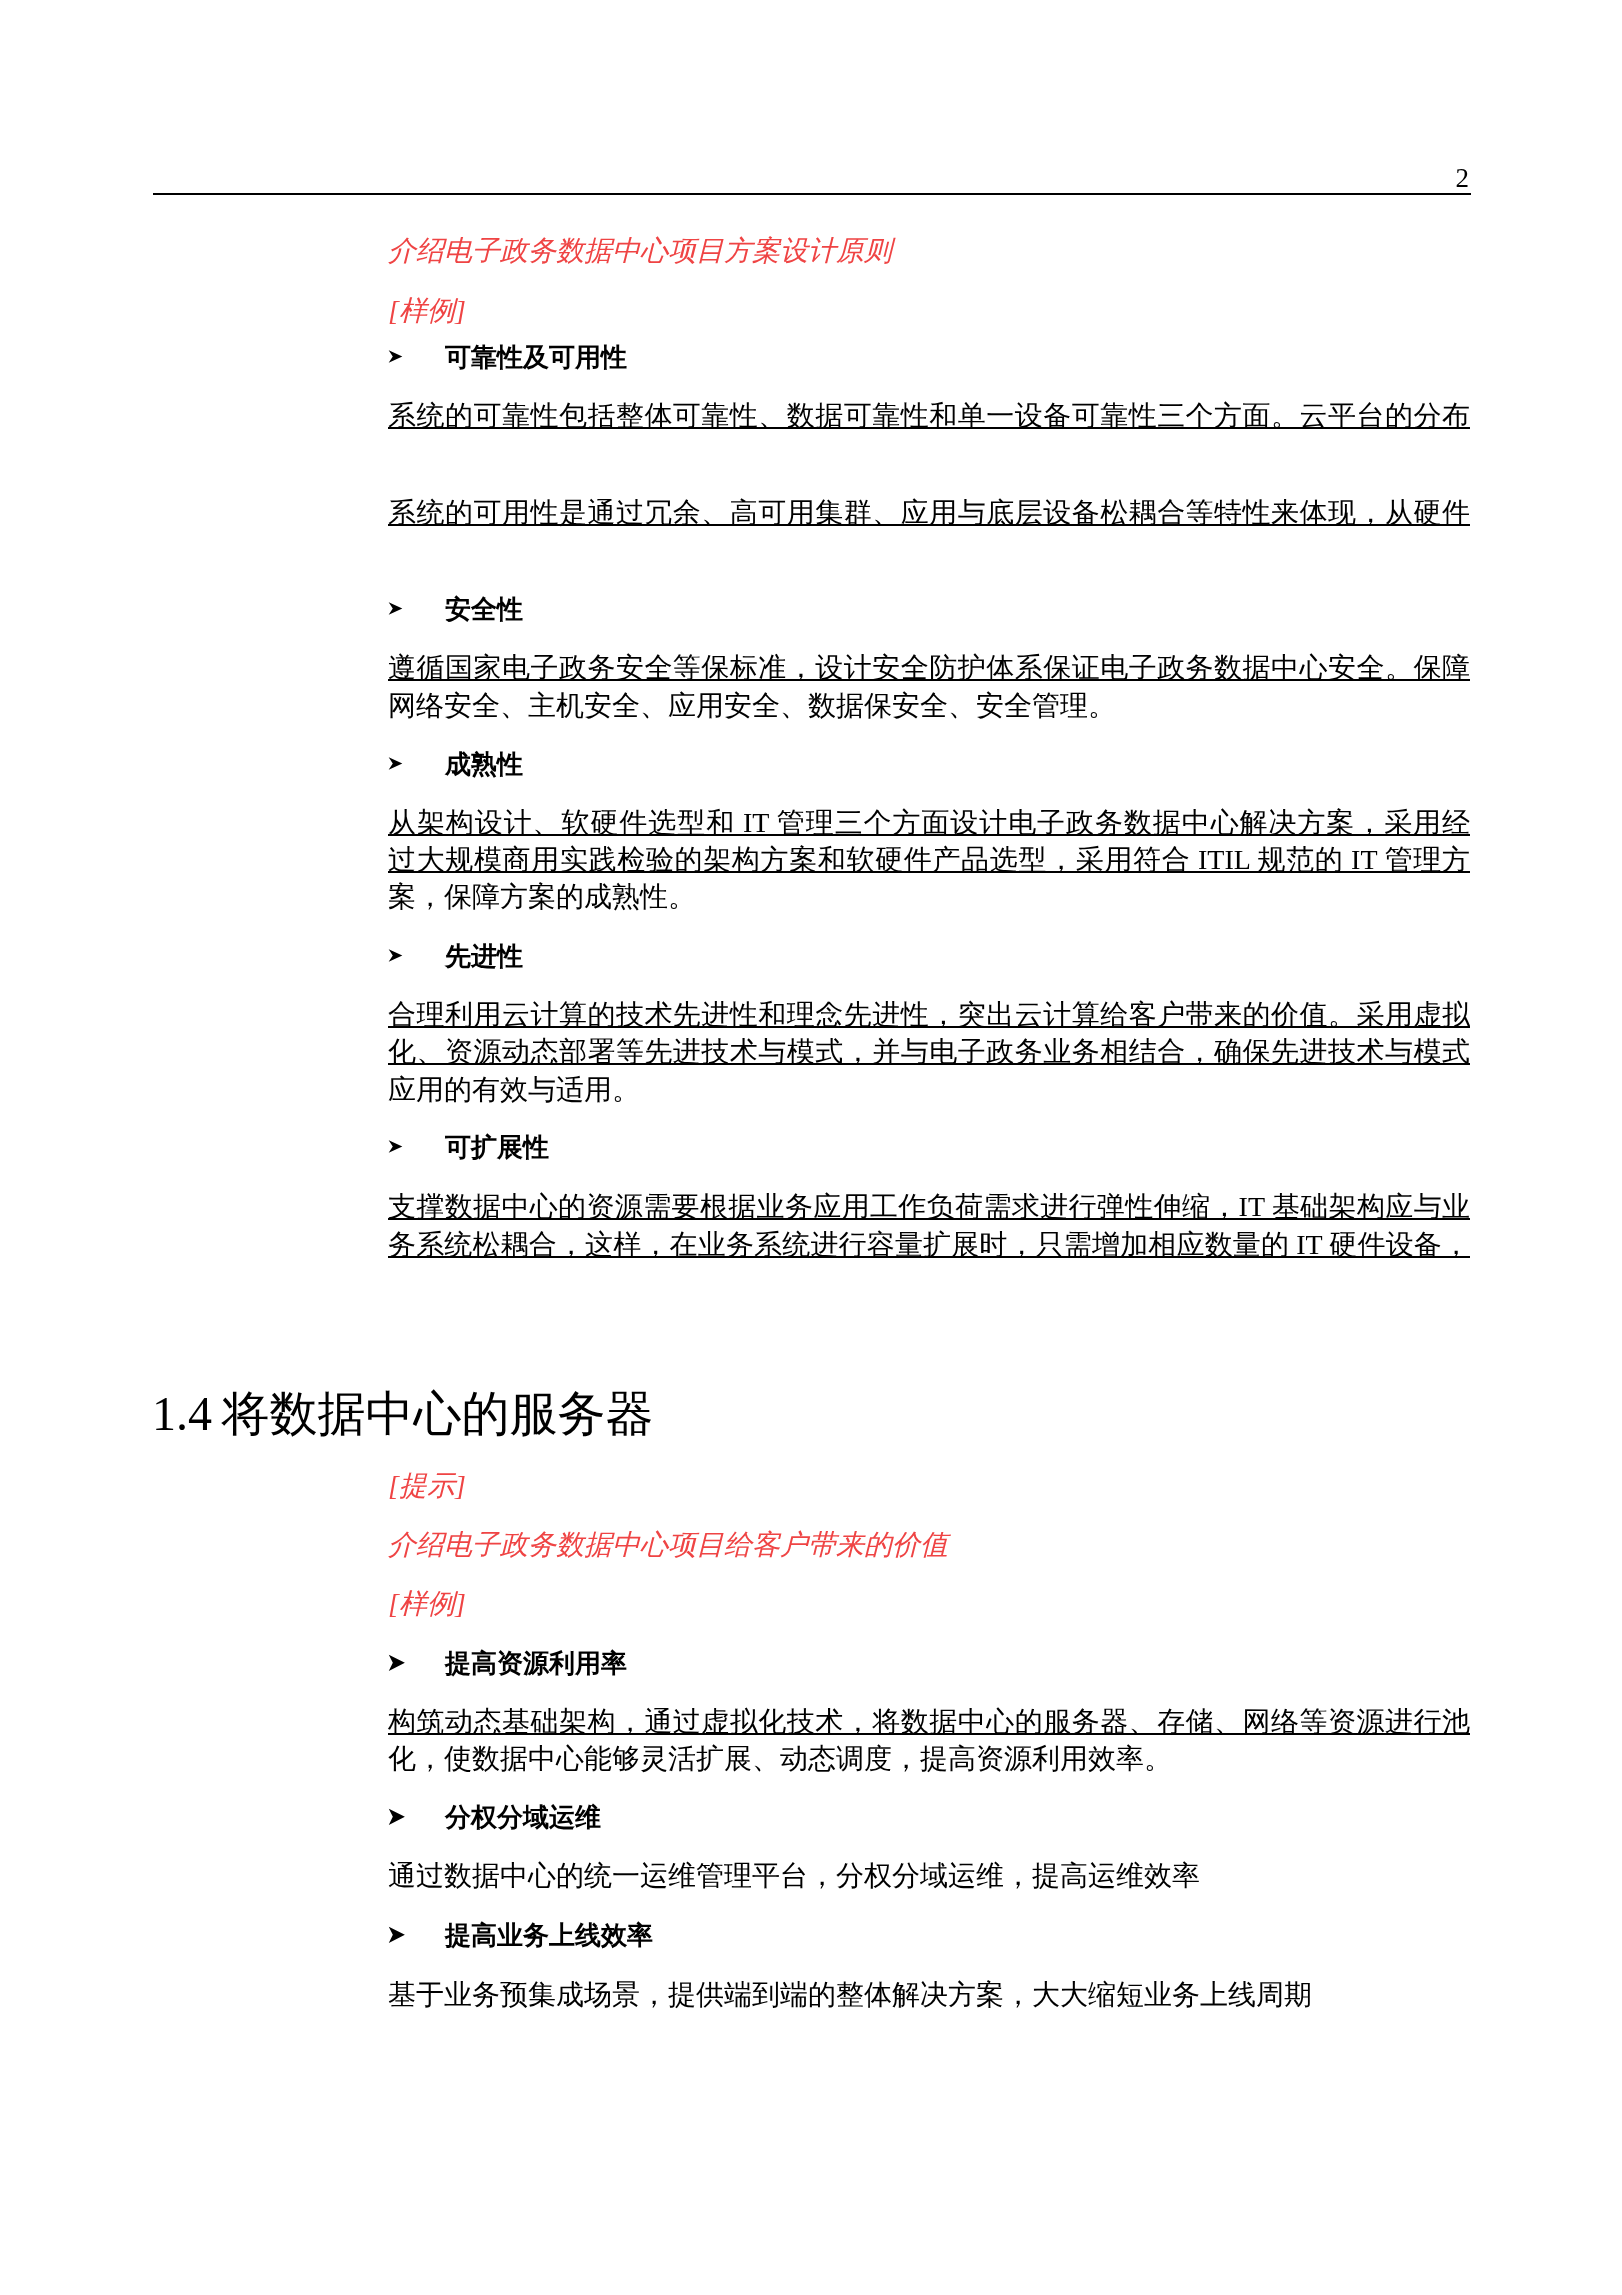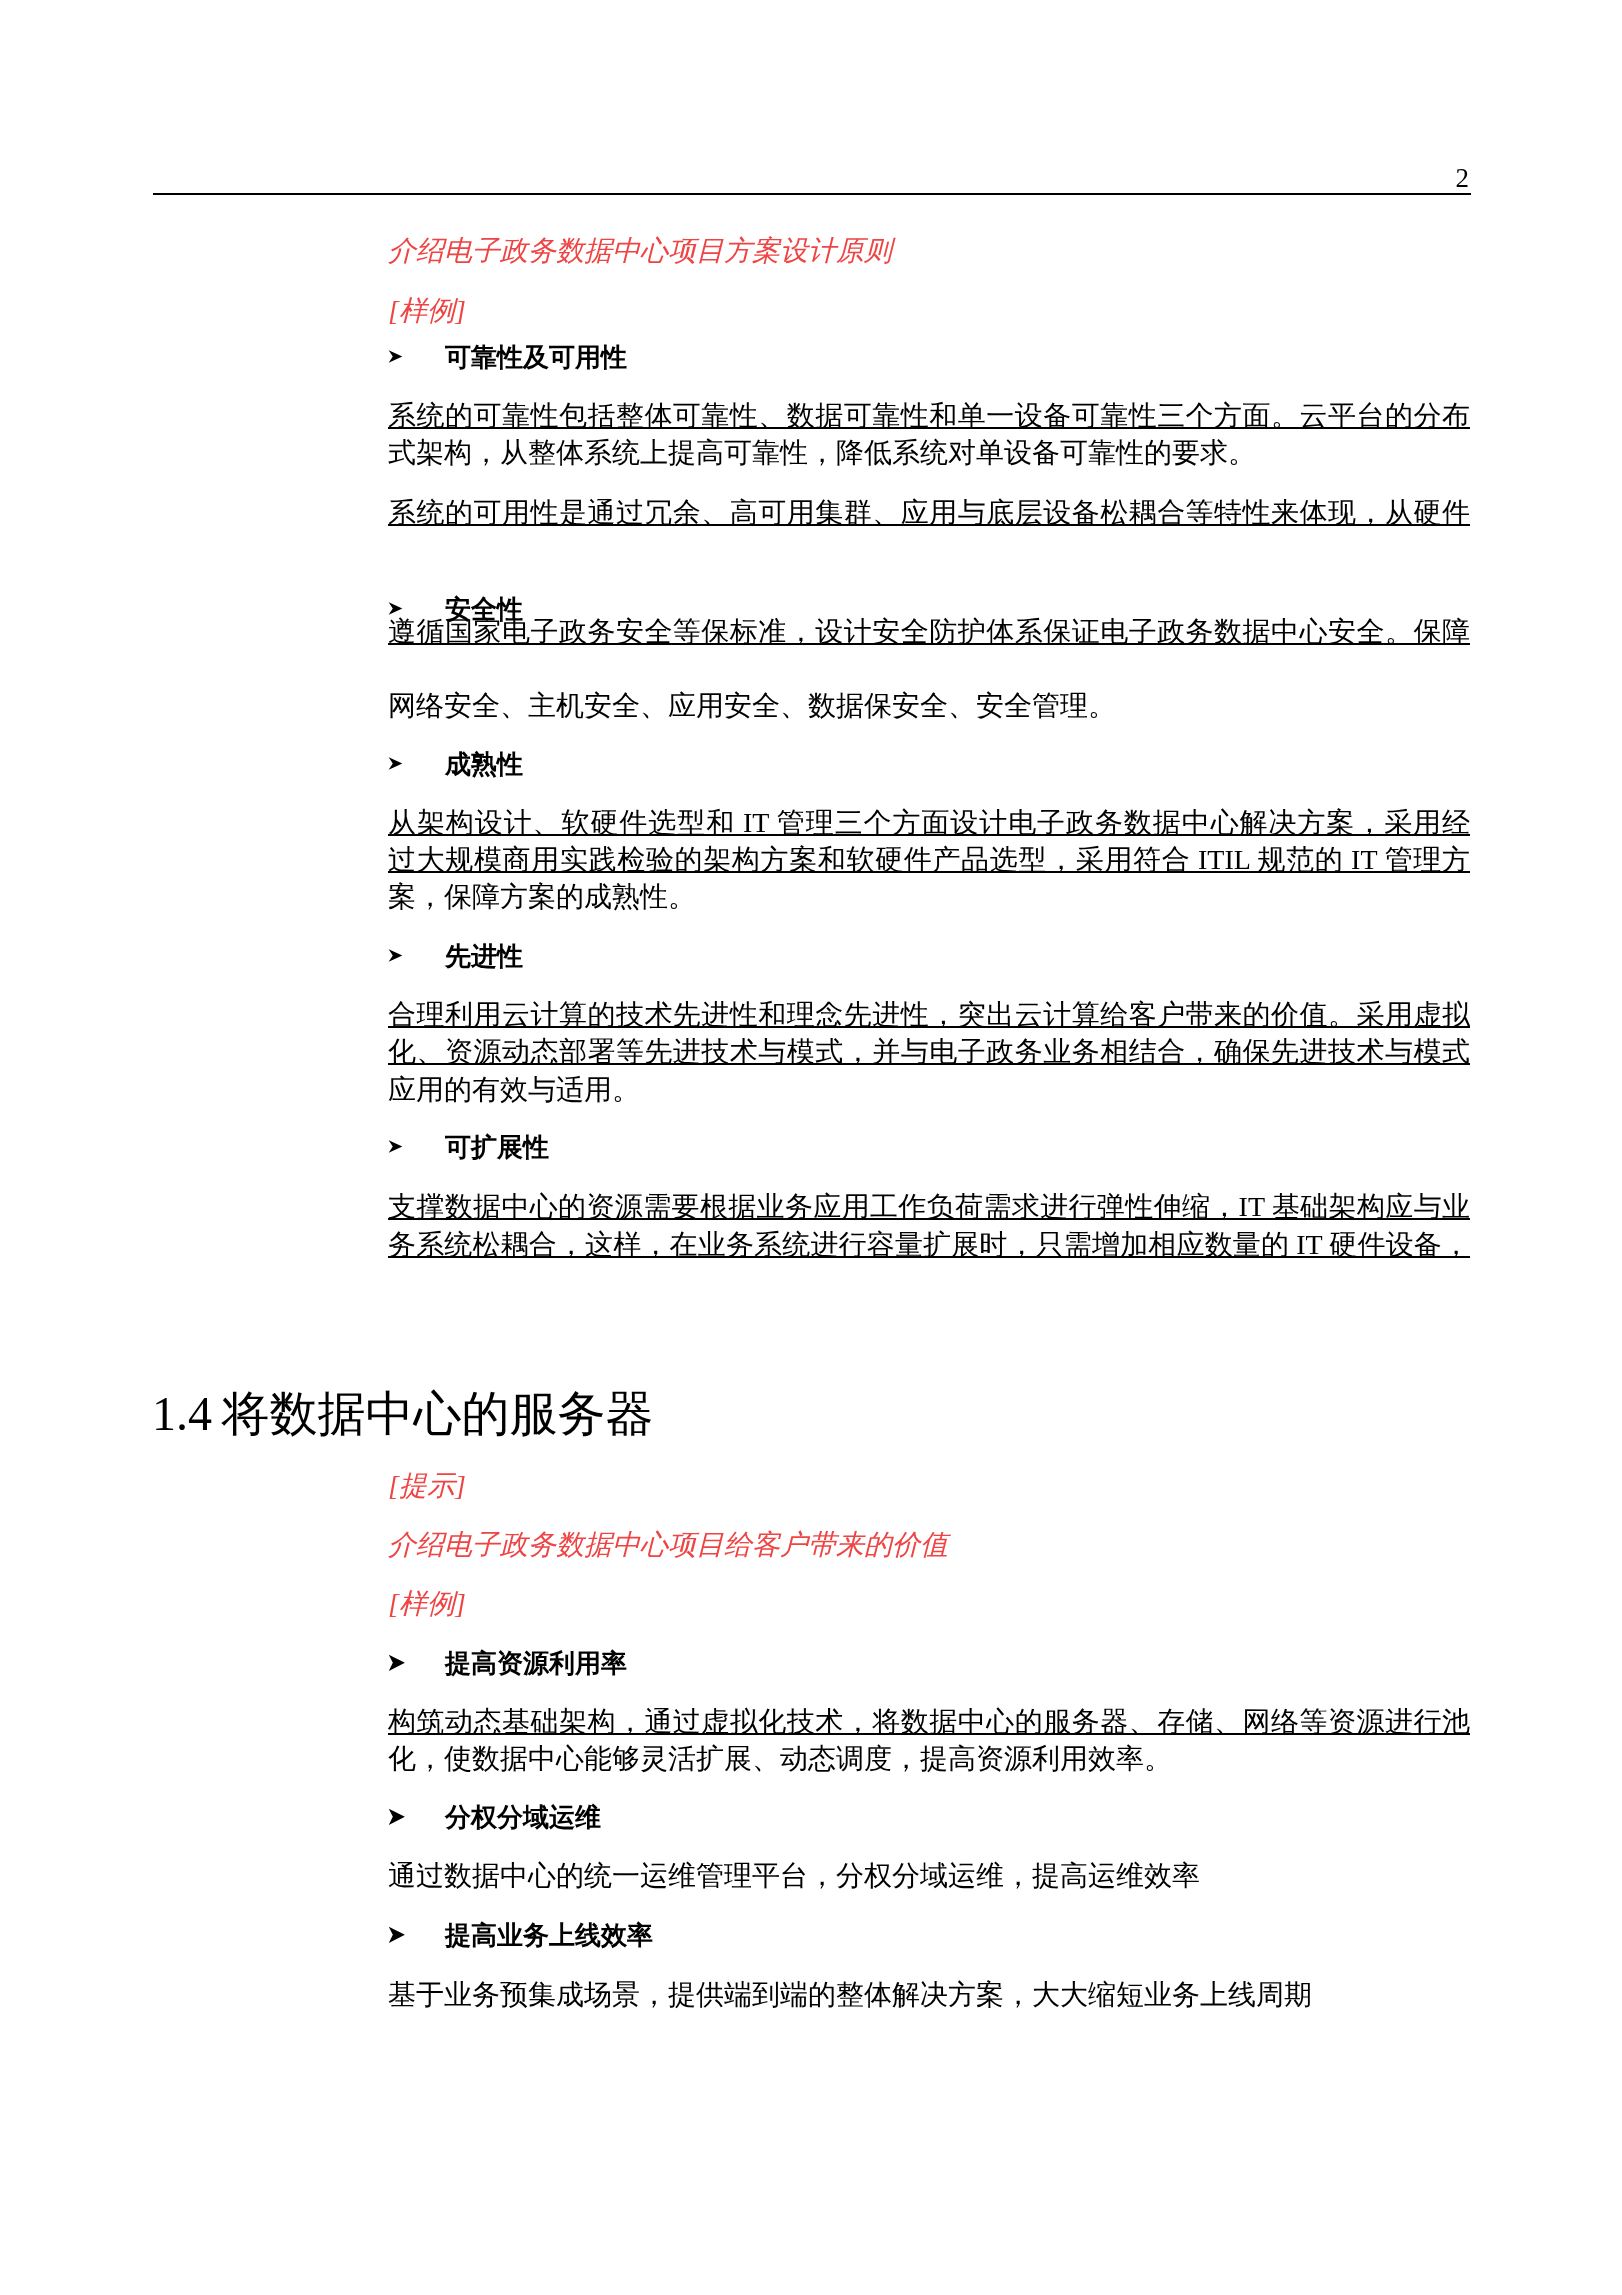--- a/index.html
+++ b/index.html
@@ -35,32 +35,31 @@
 
   <div class="hd" style="top:339px">
     <span class="arrow">
       <svg width="15" height="15" viewBox="0 0 22 22">
           <path d="M1 2 L21 11 L1 20 L7 11 Z" fill="#000"></path>
         </svg>
     </span>
     <span class="hd-text">可靠性及可用性</span>
   </div>
   <div class="ln j" style="top:397px">系统的可靠性包括整体可靠性、数据可靠性和单一设备可靠性三个方面。云平台的分布</div>
-  <div class="ln" style="top:434px">式架构，从整体系统上提高可靠性，降低系统对单设备可靠性的要求。</div>
   <div class="ln j" style="top:494px">系统的可用性是通过冗余、高可用集群、应用与底层设备松耦合等特性来体现，从硬件</div>
 
   <div class="hd" style="top:591px">
     <span class="arrow">
       <svg width="15" height="15" viewBox="0 0 22 22">
           <path d="M1 2 L21 11 L1 20 L7 11 Z" fill="#000"></path>
         </svg>
     </span>
     <span class="hd-text">安全性</span>
   </div>
-  <div class="ln j" style="top:613px">遵循国家电子政务安全等保标准，设计安全防护体系保证电子政务数据中心安全。保障</div>
+  <div class="ln j" style="top:649px">遵循国家电子政务安全等保标准，设计安全防护体系保证电子政务数据中心安全。保障</div>
   <div class="ln" style="top:687px">网络安全、主机安全、应用安全、数据保安全、安全管理。</div>
 
   <div class="hd" style="top:746px">
     <span class="arrow">
       <svg width="15" height="15" viewBox="0 0 22 22">
           <path d="M1 2 L21 11 L1 20 L7 11 Z" fill="#000"></path>
         </svg>
     </span>
     <span class="hd-text">成熟性</span>
   </div>

